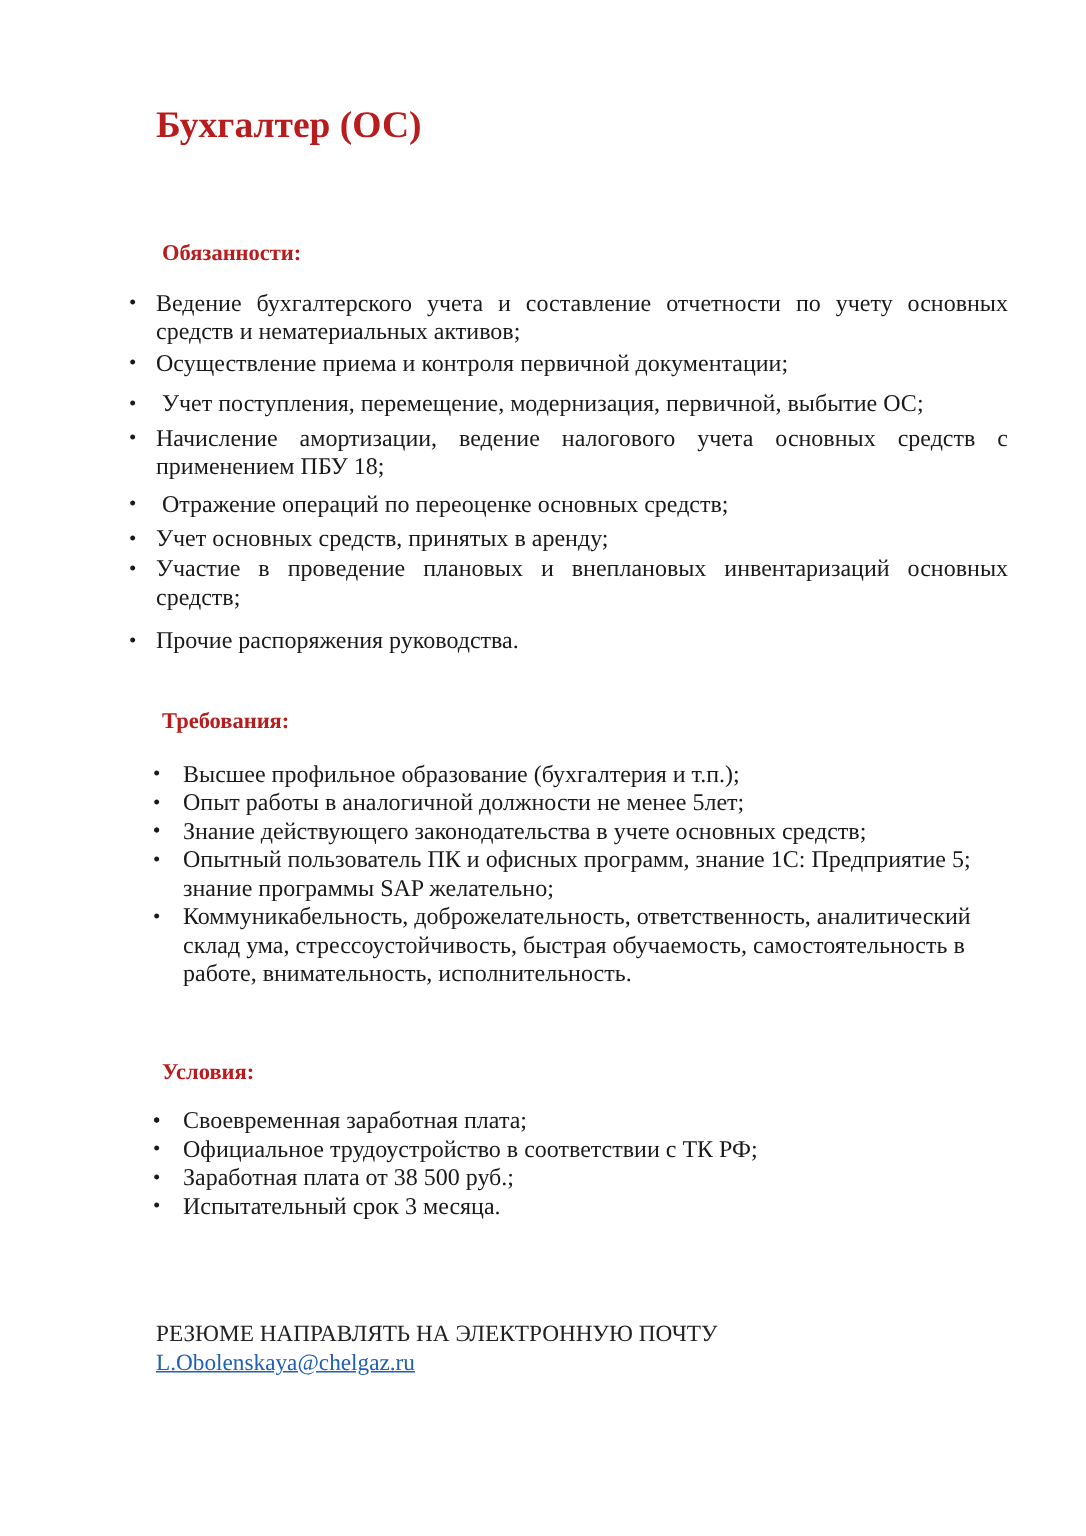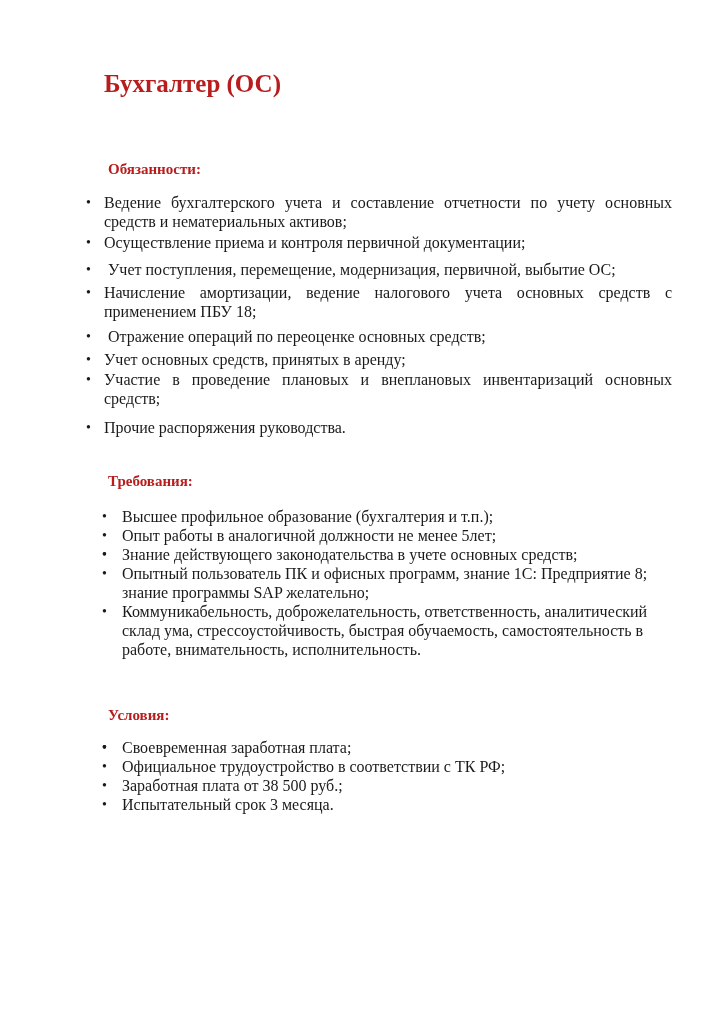--- a/index.html
+++ b/index.html
@@ -77,27 +77,31 @@
         <span class="txt">Прочие распоряжения руководства.</span>
       </li>
   </ul>
 
   <h2 class="section-head" style="top:469px">Требования:</h2>
   <ul class="list req">
     <li><span class="bullet">•</span><span>Высшее профильное образование (бухгалтерия и т.п.);</span></li>
     <li><span class="bullet">•</span><span>Опыт работы в аналогичной должности не менее 5лет;</span></li>
     <li><span class="bullet">•</span></li>
     <li><span class="bullet">•</span><span>Знание действующего законодательства в учете основных средств;</span></li>
-    <li><span class="bullet">•</span><span>Опытный пользователь ПК и офисных программ, знание 1С: Предприятие 8; знание программы SAP желательно;</span></li>
+    <li><span class="bullet">•</span><span>Опытный пользователь ПК и офисных программ, знание 1С: Предприятие 5; знание программы SAP желательно;</span></li>
     <li><span class="bullet">•</span><span>Коммуникабельность, доброжелательность, ответственность, аналитический склад ума, стрессоустойчивость, быстрая обучаемость, самостоятельность в работе, внимательность, исполнительность.</span></li>
   </ul>
 
   <h2 class="section-head" style="top:703px">Условия:</h2>
   <ul class="list cond">
     <li><span class="bullet">•</span></li>
     <li><span class="bullet">•</span></li>
     <li><span class="bullet">•</span><span>Своевременная заработная плата;</span></li>
     <li><span class="bullet">•</span><span>Официальное трудоустройство в соответствии с ТК РФ;</span></li>
     <li><span class="bullet">•</span><span>Заработная плата от 38 500 руб.;</span></li>
     <li><span class="bullet">•</span><span>Испытательный срок 3 месяца.</span></li>
   </ul>
 
+  <div class="contact">
+    <span>РЕЗЮМЕ НАПРАВЛЯТЬ НА ЭЛЕКТРОННУЮ ПОЧТУ</span>
+    <a class="email">L.Obolenskaya@chelgaz.ru</a>
+  </div>
 </div>
 
 </body></html>

